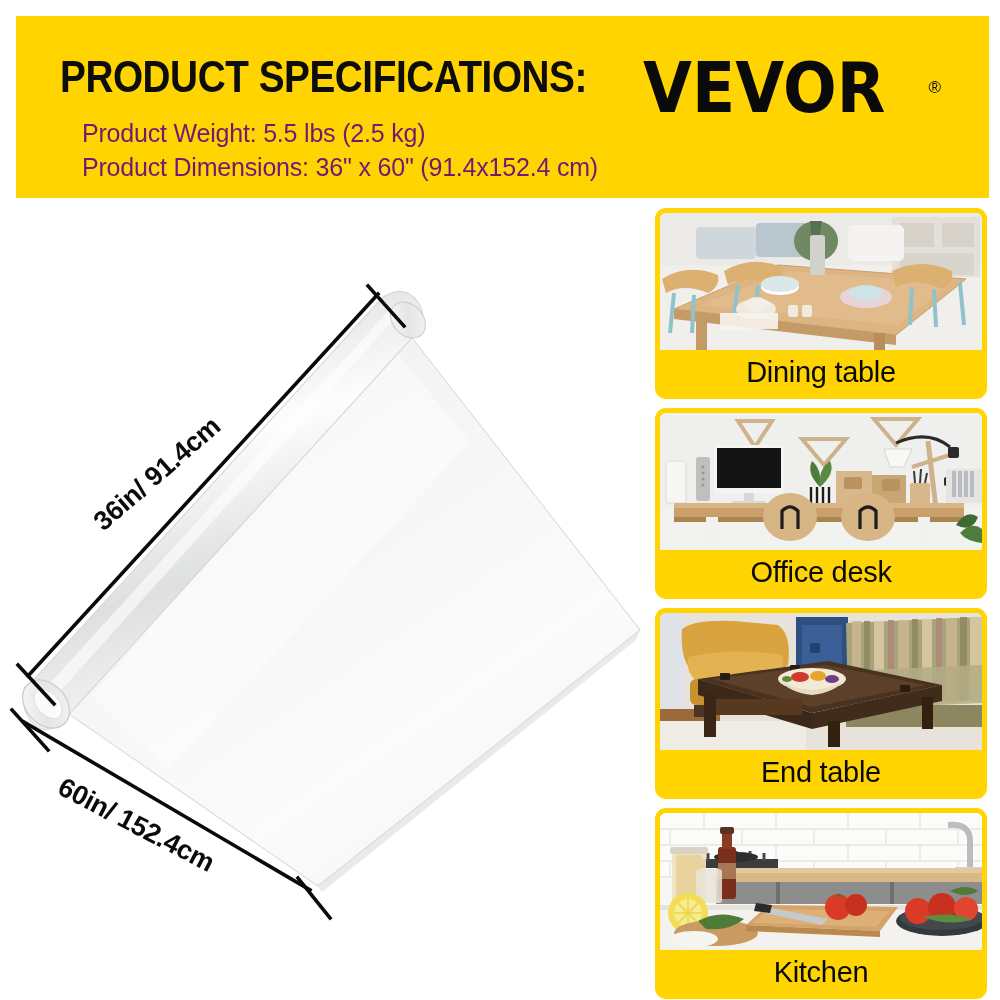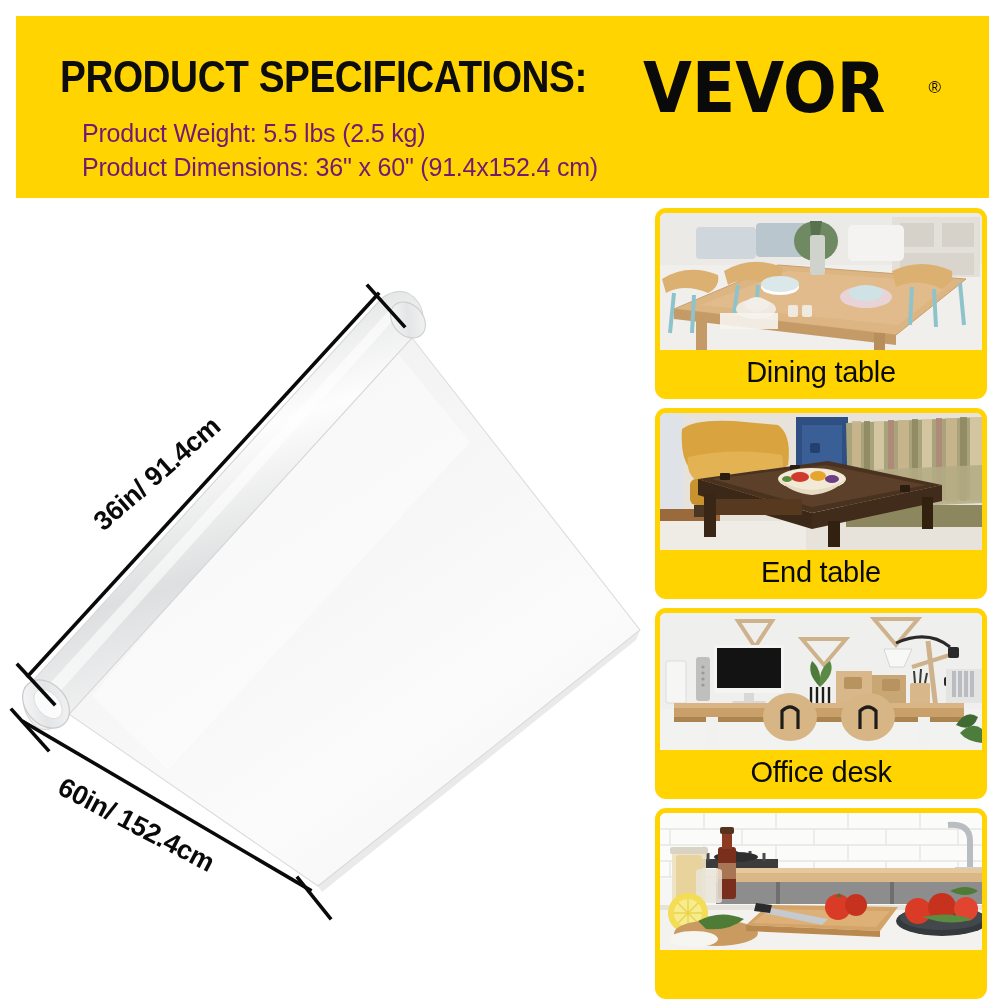--- a/index.html
+++ b/index.html
@@ -254,20 +254,104 @@
         <rect x="60" y="100" width="58" height="16" fill="#f6f4f0" opacity="0.9"></rect>
         <rect x="150" y="22" width="15" height="40" rx="3" fill="#cfd3cb"></rect>
       </svg>
     </div>
     <div class="card-caption">Dining table</div>
   </div>
 
   <div class="card">
     <div class="card-photo">
       <svg class="scene" viewBox="0 0 322 137" preserveAspectRatio="none">
+        <rect x="0" y="0" width="322" height="137" fill="#f2f2f1"></rect>
+        <rect x="0" y="0" width="322" height="96" fill="#efefee"></rect>
+
+        <g fill="none" stroke="#cdb28c" stroke-width="4">
+          <path d="M78 8 L112 8 L95 34 Z"></path>
+          <path d="M142 26 L186 26 L164 52 Z"></path>
+          <path d="M214 6 L258 6 L236 32 Z"></path>
+        </g>
+
+        <g>
+          <path d="M236 30 Q268 16 290 34" stroke="#2a2a2a" stroke-width="3" fill="none"></path>
+          <path d="M224 36 L252 36 L244 54 L230 54 Z" fill="#f8f8f7" stroke="#d6d6d4" stroke-width="1"></path>
+          <line x1="268" y1="28" x2="276" y2="96" stroke="#cdb28c" stroke-width="5"></line>
+          <line x1="252" y1="54" x2="296" y2="40" stroke="#cdb28c" stroke-width="4"></line>
+          <rect x="288" y="34" width="11" height="11" rx="2" fill="#2a2a2a"></rect>
+          <rect x="284" y="64" width="9" height="9" rx="2" fill="#2a2a2a"></rect>
+        </g>
+
+        <rect x="286" y="56" width="36" height="34" fill="#e4e4e2"></rect>
+        <g fill="#b9bcc0">
+          <rect x="292" y="58" width="4" height="26"></rect>
+          <rect x="298" y="58" width="4" height="26"></rect>
+          <rect x="304" y="58" width="4" height="26"></rect>
+          <rect x="310" y="58" width="4" height="26"></rect>
+        </g>
+
+        <rect x="54" y="32" width="70" height="48" rx="3" fill="#f4f4f3"></rect>
+        <rect x="57" y="35" width="64" height="40" fill="#131313"></rect>
+        <rect x="84" y="80" width="10" height="10" fill="#d8d8d6"></rect>
+        <rect x="72" y="88" width="34" height="4" rx="2" fill="#d8d8d6"></rect>
+
+        <rect x="36" y="44" width="14" height="44" rx="3" fill="#bfbfbd"></rect>
+        <g fill="#9a9a98">
+          <circle cx="43" cy="54" r="1.6"></circle>
+            <circle cx="43" cy="60" r="1.6"></circle>
+          <circle cx="43" cy="66" r="1.6"></circle>
+            <circle cx="43" cy="72" r="1.6"></circle>
+        </g>
+
+        <rect x="6" y="48" width="20" height="42" rx="2" fill="#f6f6f5" stroke="#dcdcda" stroke-width="1"></rect>
+
+        <rect x="148" y="74" width="24" height="18" fill="#f4f4f2"></rect>
+        <g stroke="#1d1d1b" stroke-width="2.4">
+          <line x1="151" y1="74" x2="151" y2="92"></line>
+          <line x1="157" y1="74" x2="157" y2="92"></line>
+          <line x1="163" y1="74" x2="163" y2="92"></line>
+          <line x1="169" y1="74" x2="169" y2="92"></line>
+        </g>
+        <path d="M160 74 Q146 60 152 48 Q162 56 160 74 Z" fill="#4e7a3c"></path>
+        <path d="M160 74 Q176 60 170 48 Q158 56 160 74 Z" fill="#5b8a45"></path>
+
+        <path d="M176 58 L212 58 L212 92 L176 92 Z" fill="#d8b88a"></path>
+        <path d="M212 62 L246 62 L246 92 L212 92 Z" fill="#c9a775"></path>
+        <rect x="184" y="64" width="18" height="12" rx="2" fill="#b8935f"></rect>
+        <rect x="222" y="66" width="18" height="12" rx="2" fill="#b8935f"></rect>
+
+        <rect x="250" y="70" width="20" height="22" rx="2" fill="#d8b88a"></rect>
+        <g stroke="#3a3a38" stroke-width="2">
+          <line x1="255" y1="70" x2="254" y2="58"></line>
+          <line x1="260" y1="70" x2="261" y2="56"></line>
+          <line x1="265" y1="70" x2="267" y2="60"></line>
+        </g>
+
+        <rect x="14" y="90" width="290" height="14" fill="#c9a06a"></rect>
+        <rect x="14" y="90" width="290" height="5" fill="#d9b585"></rect>
+        <rect x="14" y="104" width="290" height="5" fill="#ab8550"></rect>
+        <rect x="46" y="104" width="12" height="33" fill="#f1f1ef"></rect>
+        <rect x="258" y="104" width="12" height="33" fill="#f1f1ef"></rect>
+
+        <ellipse cx="130" cy="104" rx="27" ry="24" fill="#d7b584"></ellipse>
+        <path d="M122 116 L122 98 Q130 90 138 98 L138 116" fill="none" stroke="#1d1d1b" stroke-width="3.2"></path>
+        <ellipse cx="208" cy="104" rx="27" ry="24" fill="#d7b584"></ellipse>
+        <path d="M200 116 L200 98 Q208 90 216 98 L216 116" fill="none" stroke="#1d1d1b" stroke-width="3.2"></path>
+
+        <path d="M296 112 Q306 96 318 104 Q312 120 296 112 Z" fill="#3f6a33"></path>
+        <path d="M300 120 Q312 108 322 116 L322 130 Q306 128 300 120 Z" fill="#4d7d3d"></path>
+      </svg>
+    </div>
+    <div class="card-caption">Office desk</div>
+  </div>
+
+  <div class="card">
+    <div class="card-photo">
+      <svg class="scene" viewBox="0 0 322 137" preserveAspectRatio="none">
         <rect x="0" y="0" width="322" height="137" fill="#e7e3da"></rect>
         <rect x="0" y="0" width="24" height="96" fill="#dfe3e8"></rect>
         <rect x="0" y="96" width="60" height="18" fill="#9a6a3c"></rect>
         <rect x="0" y="108" width="146" height="29" fill="#efece5"></rect>
 
         <path d="M22 16 Q34 6 74 8 L118 12 Q132 22 128 52 L118 60 L30 56 Q20 44 22 16 Z" fill="#d9a43f"></path>
         <path d="M28 44 Q70 34 122 42 Q126 60 116 70 L34 66 Q26 58 28 44 Z" fill="#e3b252"></path>
         <rect x="30" y="66" width="92" height="26" rx="6" fill="#c8922f"></rect>
         <rect x="34" y="92" width="12" height="12" fill="#4a3622"></rect>
 
@@ -306,104 +390,20 @@
 
         <ellipse cx="152" cy="66" rx="34" ry="11" fill="#f2ead6"></ellipse>
         <path d="M118 66 Q152 88 186 66 Q174 80 152 82 Q130 80 118 66 Z" fill="#e7dcc3"></path>
         <ellipse cx="140" cy="64" rx="9" ry="5" fill="#cf3a2c"></ellipse>
         <ellipse cx="158" cy="63" rx="8" ry="5" fill="#e6a52c"></ellipse>
         <ellipse cx="172" cy="66" rx="7" ry="4" fill="#6d3f84"></ellipse>
         <ellipse cx="127" cy="66" rx="5" ry="3" fill="#5d8a3a"></ellipse>
       </svg>
     </div>
     <div class="card-caption">End table</div>
-  </div>
-
-  <div class="card">
-    <div class="card-photo">
-      <svg class="scene" viewBox="0 0 322 137" preserveAspectRatio="none">
-        <rect x="0" y="0" width="322" height="137" fill="#f2f2f1"></rect>
-        <rect x="0" y="0" width="322" height="96" fill="#efefee"></rect>
-
-        <g fill="none" stroke="#cdb28c" stroke-width="4">
-          <path d="M78 8 L112 8 L95 34 Z"></path>
-          <path d="M142 26 L186 26 L164 52 Z"></path>
-          <path d="M214 6 L258 6 L236 32 Z"></path>
-        </g>
-
-        <g>
-          <path d="M236 30 Q268 16 290 34" stroke="#2a2a2a" stroke-width="3" fill="none"></path>
-          <path d="M224 36 L252 36 L244 54 L230 54 Z" fill="#f8f8f7" stroke="#d6d6d4" stroke-width="1"></path>
-          <line x1="268" y1="28" x2="276" y2="96" stroke="#cdb28c" stroke-width="5"></line>
-          <line x1="252" y1="54" x2="296" y2="40" stroke="#cdb28c" stroke-width="4"></line>
-          <rect x="288" y="34" width="11" height="11" rx="2" fill="#2a2a2a"></rect>
-          <rect x="284" y="64" width="9" height="9" rx="2" fill="#2a2a2a"></rect>
-        </g>
-
-        <rect x="286" y="56" width="36" height="34" fill="#e4e4e2"></rect>
-        <g fill="#b9bcc0">
-          <rect x="292" y="58" width="4" height="26"></rect>
-          <rect x="298" y="58" width="4" height="26"></rect>
-          <rect x="304" y="58" width="4" height="26"></rect>
-          <rect x="310" y="58" width="4" height="26"></rect>
-        </g>
-
-        <rect x="54" y="32" width="70" height="48" rx="3" fill="#f4f4f3"></rect>
-        <rect x="57" y="35" width="64" height="40" fill="#131313"></rect>
-        <rect x="84" y="80" width="10" height="10" fill="#d8d8d6"></rect>
-        <rect x="72" y="88" width="34" height="4" rx="2" fill="#d8d8d6"></rect>
-
-        <rect x="36" y="44" width="14" height="44" rx="3" fill="#bfbfbd"></rect>
-        <g fill="#9a9a98">
-          <circle cx="43" cy="54" r="1.6"></circle>
-            <circle cx="43" cy="60" r="1.6"></circle>
-          <circle cx="43" cy="66" r="1.6"></circle>
-            <circle cx="43" cy="72" r="1.6"></circle>
-        </g>
-
-        <rect x="6" y="48" width="20" height="42" rx="2" fill="#f6f6f5" stroke="#dcdcda" stroke-width="1"></rect>
-
-        <rect x="148" y="74" width="24" height="18" fill="#f4f4f2"></rect>
-        <g stroke="#1d1d1b" stroke-width="2.4">
-          <line x1="151" y1="74" x2="151" y2="92"></line>
-          <line x1="157" y1="74" x2="157" y2="92"></line>
-          <line x1="163" y1="74" x2="163" y2="92"></line>
-          <line x1="169" y1="74" x2="169" y2="92"></line>
-        </g>
-        <path d="M160 74 Q146 60 152 48 Q162 56 160 74 Z" fill="#4e7a3c"></path>
-        <path d="M160 74 Q176 60 170 48 Q158 56 160 74 Z" fill="#5b8a45"></path>
-
-        <path d="M176 58 L212 58 L212 92 L176 92 Z" fill="#d8b88a"></path>
-        <path d="M212 62 L246 62 L246 92 L212 92 Z" fill="#c9a775"></path>
-        <rect x="184" y="64" width="18" height="12" rx="2" fill="#b8935f"></rect>
-        <rect x="222" y="66" width="18" height="12" rx="2" fill="#b8935f"></rect>
-
-        <rect x="250" y="70" width="20" height="22" rx="2" fill="#d8b88a"></rect>
-        <g stroke="#3a3a38" stroke-width="2">
-          <line x1="255" y1="70" x2="254" y2="58"></line>
-          <line x1="260" y1="70" x2="261" y2="56"></line>
-          <line x1="265" y1="70" x2="267" y2="60"></line>
-        </g>
-
-        <rect x="14" y="90" width="290" height="14" fill="#c9a06a"></rect>
-        <rect x="14" y="90" width="290" height="5" fill="#d9b585"></rect>
-        <rect x="14" y="104" width="290" height="5" fill="#ab8550"></rect>
-        <rect x="46" y="104" width="12" height="33" fill="#f1f1ef"></rect>
-        <rect x="258" y="104" width="12" height="33" fill="#f1f1ef"></rect>
-
-        <ellipse cx="130" cy="104" rx="27" ry="24" fill="#d7b584"></ellipse>
-        <path d="M122 116 L122 98 Q130 90 138 98 L138 116" fill="none" stroke="#1d1d1b" stroke-width="3.2"></path>
-        <ellipse cx="208" cy="104" rx="27" ry="24" fill="#d7b584"></ellipse>
-        <path d="M200 116 L200 98 Q208 90 216 98 L216 116" fill="none" stroke="#1d1d1b" stroke-width="3.2"></path>
-
-        <path d="M296 112 Q306 96 318 104 Q312 120 296 112 Z" fill="#3f6a33"></path>
-        <path d="M300 120 Q312 108 322 116 L322 130 Q306 128 300 120 Z" fill="#4d7d3d"></path>
-      </svg>
-    </div>
-    <div class="card-caption">Office desk</div>
   </div>
 
   <div class="card">
     <div class="card-photo">
       <svg class="scene" viewBox="0 0 322 137" preserveAspectRatio="none">
         <rect x="0" y="0" width="322" height="137" fill="#f6f6f5"></rect>
 
         <rect x="0" y="0" width="322" height="66" fill="#fbfbfa"></rect>
         <g stroke="#e6e6e4" stroke-width="1.4">
           <line x1="0" y1="16" x2="322" y2="16"></line>
@@ -489,15 +489,16 @@
 
         <ellipse cx="282" cy="108" rx="46" ry="15" fill="#34393c"></ellipse>
         <ellipse cx="282" cy="105" rx="42" ry="12" fill="#42484c"></ellipse>
         <circle cx="258" cy="98" r="13" fill="#d93b26"></circle>
         <circle cx="282" cy="94" r="14" fill="#c7321f"></circle>
         <circle cx="306" cy="96" r="12" fill="#e14530"></circle>
         <path d="M290 78 Q306 70 318 78 Q306 86 290 78 Z" fill="#4e7c36"></path>
         <path d="M262 104 Q288 98 312 106 Q292 114 262 104 Z" fill="#5b8c3f"></path>
       </svg>
     </div>
+    <div class="card-caption">Kitchen</div>
   </div>
 
 </div>
 
 </body></html>

